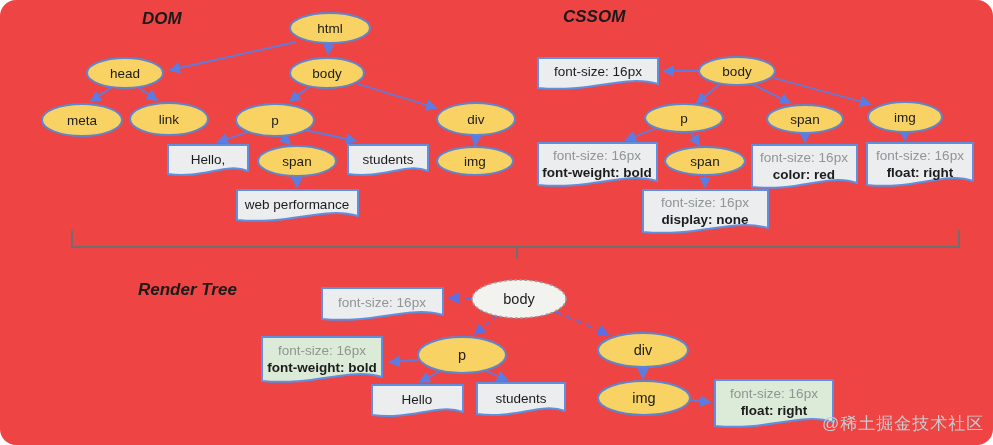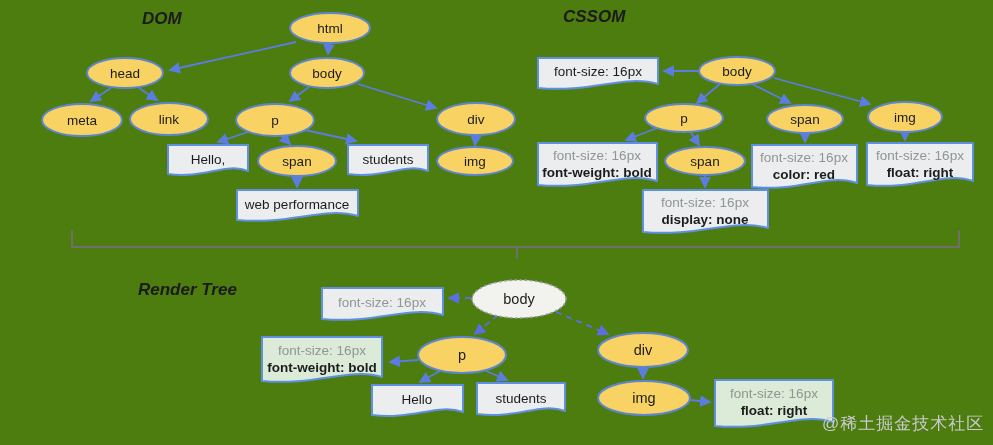--- a/index.html
+++ b/index.html
@@ -1,17 +1,17 @@
 <!DOCTYPE html>
 <html><head>
 <meta charset="utf-8">
 <style>
   html,body{margin:0;padding:0;background:#ffffff;}
-  .stage{position:relative;width:993px;height:445px;background:#4d7c0f;overflow:hidden;
-         font-family:"Liberation Sans",sans-serif;}
+  .stage{position:relative;width:993px;height:445px;background:#ef4444;overflow:hidden;
+         font-family:"Liberation Sans",sans-serif;border-radius:16px;}
   svg{position:absolute;left:0;top:0;}
   
   .node{fill:#F8D262;stroke:#5E86CF;stroke-width:2;}
   .node-dotted{fill:#F2F2EF;stroke:#9AA0A6;stroke-width:1.6;stroke-dasharray:1.5 3.6;stroke-linecap:round;}
   
   .doc{fill:#ECEDEE;stroke:#5E8FE0;stroke-width:2;stroke-linejoin:round;}
   .doc-green{fill:#DCEBD7;stroke:#5E8FE0;stroke-width:2;stroke-linejoin:round;}
   
   .edge{stroke:#5B7DE2;stroke-width:1.8;fill:none;}
   .edge-dashed{stroke:#5B6FE2;stroke-width:1.8;fill:none;stroke-dasharray:6 5;}

